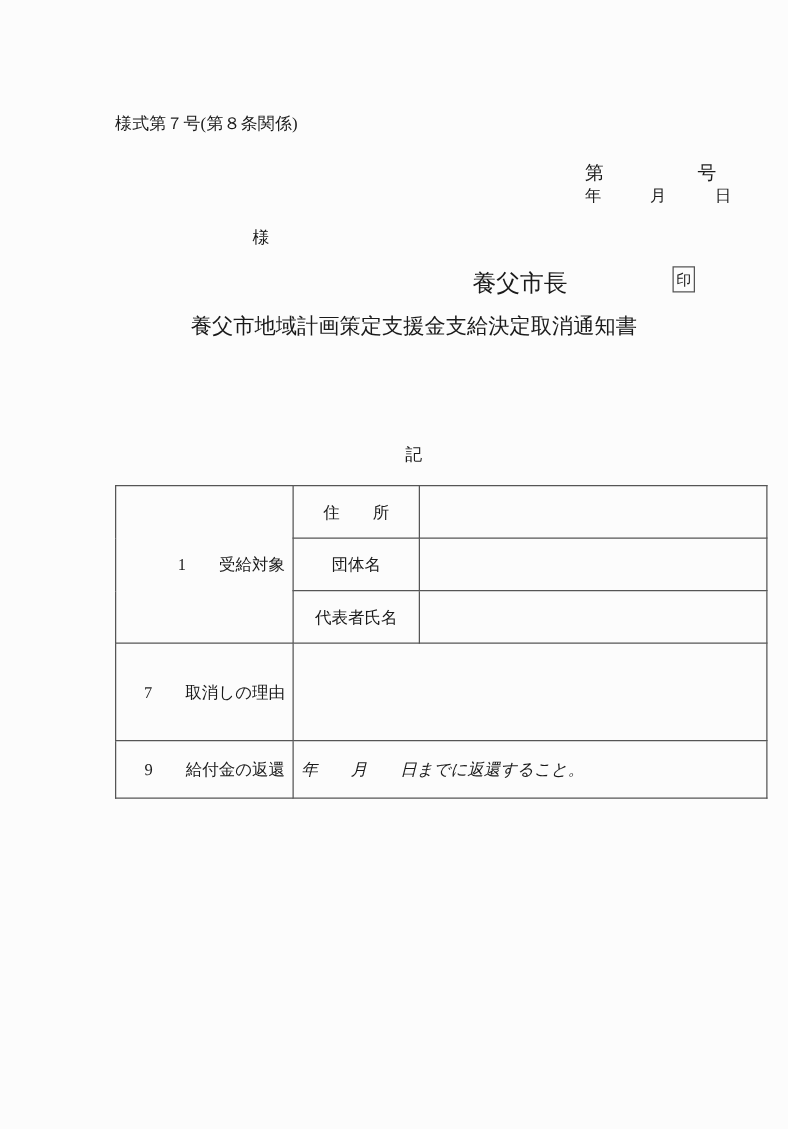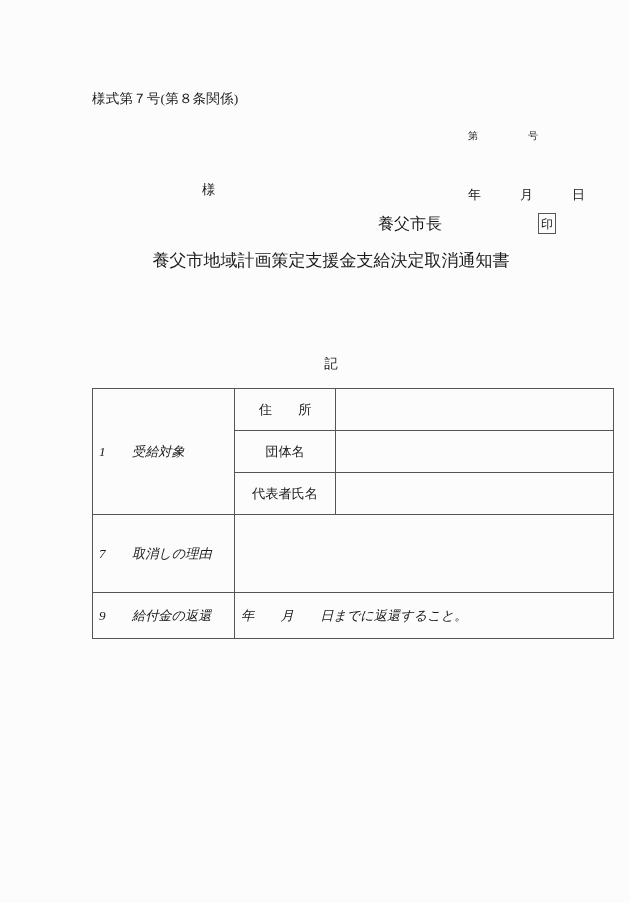--- a/index.html
+++ b/index.html
@@ -24,34 +24,33 @@
 
   
   .abs { position: absolute; white-space: pre; }
   .form-no {
     left: 76px; top: 90px;
     font-size: 13.5px;
     letter-spacing: 0.2px;
   }
   .doc-number {
     left: 452px; top: 129px;
-    font-size: 10px;
+    font-size: 15px;
   }
   .doc-date {
     left: 452px; top: 148px;
     font-size: 13px;
-    margin-top: 38px;
   }
   .addressee {
     left: 186px; top: 181px;
     font-size: 13.5px;
   }
   .issuer {
     left: 362px; top: 214px;
-    font-size: 16px;
+    font-size: 19px;
   }
   .seal-box {
     position: absolute;
     left: 522px; top: 213px;
     width: 18px; height: 21px;
     border: 1px solid #555;
     font-size: 12px;
     line-height: 20px;
     text-align: center;
     box-sizing: border-box;
@@ -91,21 +90,21 @@
     border-collapse: collapse;
     table-layout: fixed;
     font-size: 13.2px;
   }
   .tbl td {
     border: 1px solid #555;
     padding: 0 6px;
     vertical-align: middle;
     white-space: pre;
   }
-  .c-label  { width: 129px; text-align: left;   padding-left: 12px; font-style: italic; }
+  .c-label  { width: 129px; text-align: right;   padding-left: 12px; }
   .c-sub    { width: 88px;  text-align: center; }
   .c-value  { width: 265px; text-align: left; }
 
   .r-sub    { height: 41px; }
   .r-reason { height: 77px; }
   .r-return { height: 45px; }
 
   .label-top { vertical-align: top; padding-top: 11px; }
   .val-return { padding-left: 44px; font-style: italic; }
 </style>

